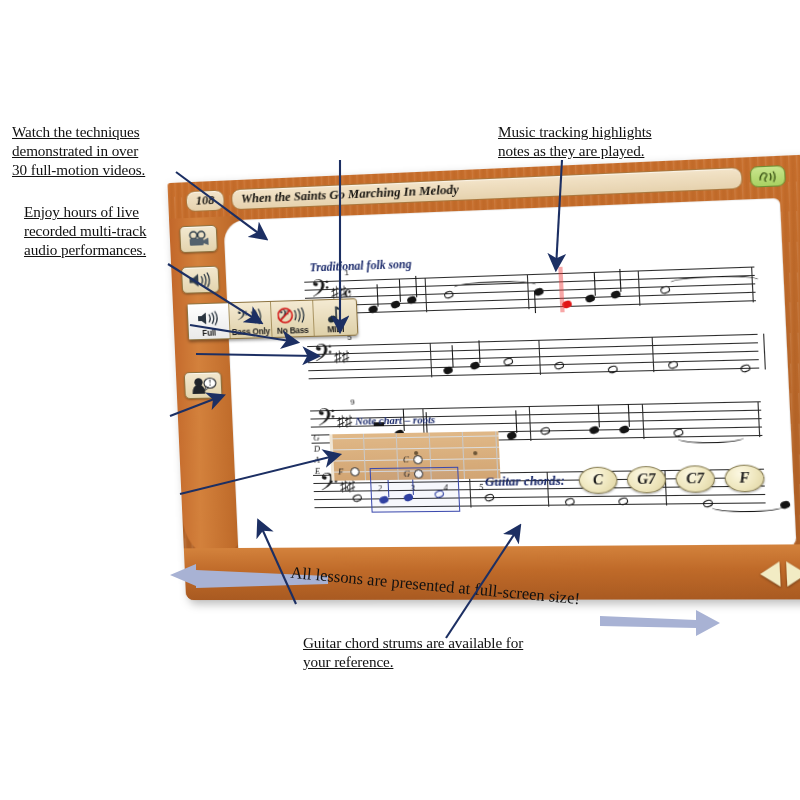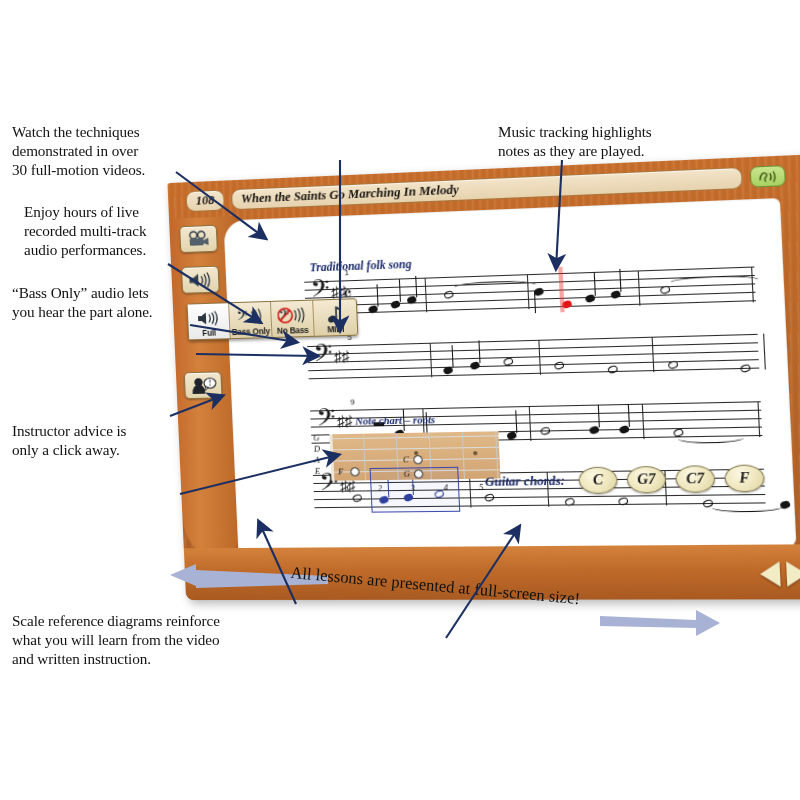--- a/index.html
+++ b/index.html
@@ -20,20 +20,21 @@
   
   .callout {
     position: absolute;
     font-family: "Liberation Serif", "DejaVu Serif", serif;
     font-size: 15.2px;
     line-height: 1.26;
     color: #111111;
     font-weight: 400;
     letter-spacing: -0.1px;
     white-space: pre-line;
+    text-decoration: underline;
   }
 
   
   #app-wrap {
     position: absolute;
     left: 176px; top: 180px;
     width: 608px; height: 420px;
     transform: perspective(1100px) rotateY(-6.5deg) rotateZ(-2.6deg) skewY(1.3deg);
     transform-origin: 10% 50%;
     filter: drop-shadow(3px 4px 5px rgba(0,0,0,0.27));
@@ -577,29 +578,24 @@
   </svg>
 
   <div id="fullscreen-caption">All lessons are presented at full-screen size!</div>
 
   <div class="callout" style="left:12px;  top:122px; width:185px;">Watch the techniques
 demonstrated in over
 30 full-motion videos.</div>
   <div class="callout" style="left:24px;  top:202px; width:185px;">Enjoy hours of live
 recorded multi-track
 audio performances.</div>
-  <div class="callout" style="left:12px;  top:283px; width:200px;">“Bass Only” audio lets
-you hear the part alone.</div>
-  <div class="callout" style="left:12px;  top:421px; width:200px;">Instructor advice is
-only a click away.</div>
-  <div class="callout" style="left:12px;  top:611px; width:290px;">Scale reference diagrams reinforce
-what you will learn from the video
-and written instruction.</div>
   <div class="callout" style="left:498px; top:122px; width:210px;">Music tracking highlights
 notes as they are played.</div>
+  <div class="callout" style="left:303px; top:633px; width:300px;">Guitar chord strums are available for
+your reference.</div>
 
   <svg id="leaders" width="800" height="800" viewBox="0 0 800 800">
     <defs>
       <marker id="ah" markerWidth="9" markerHeight="9" refX="7" refY="4.5" orient="auto">
         <path d="M0,0 L9,4.5 L0,9 L2.4,4.5 Z" fill="#1c2f63"></path>
       </marker>
     </defs>
     <g stroke="#1c2f63" stroke-width="2.1" fill="none" marker-end="url(#ah)">
 
       <path d="M176,172 L265,238"></path>

